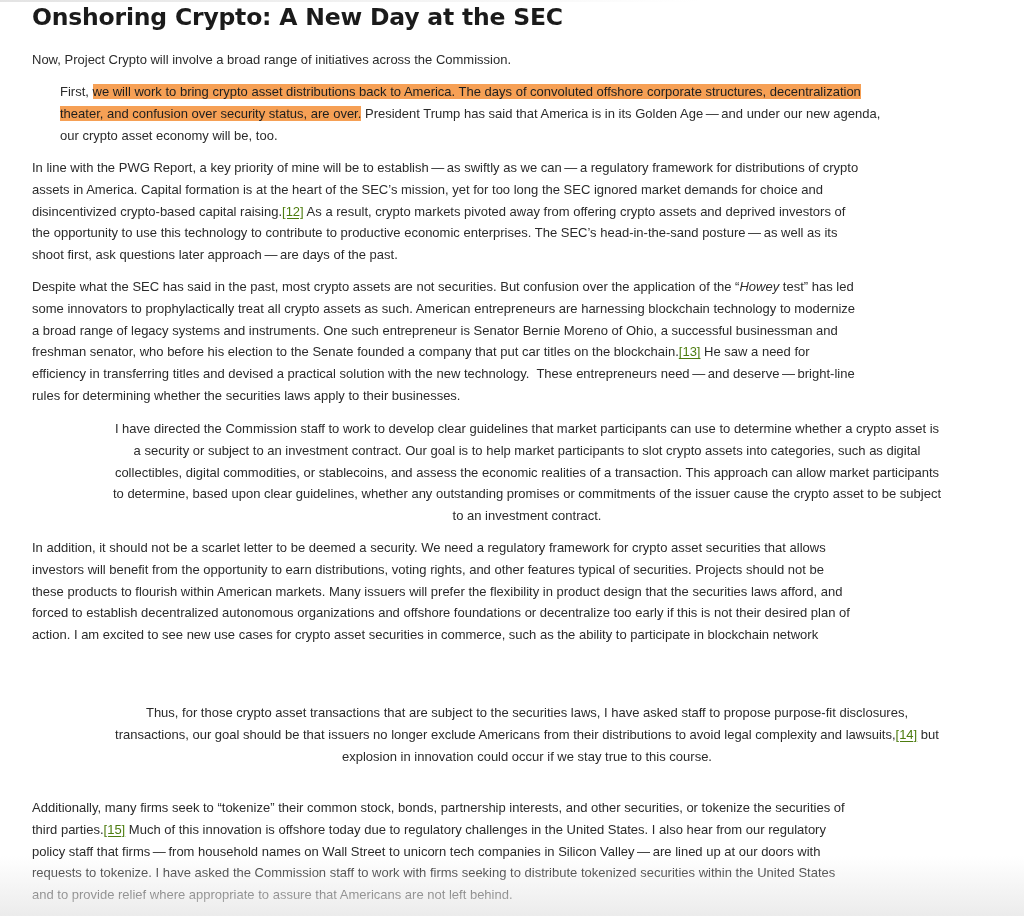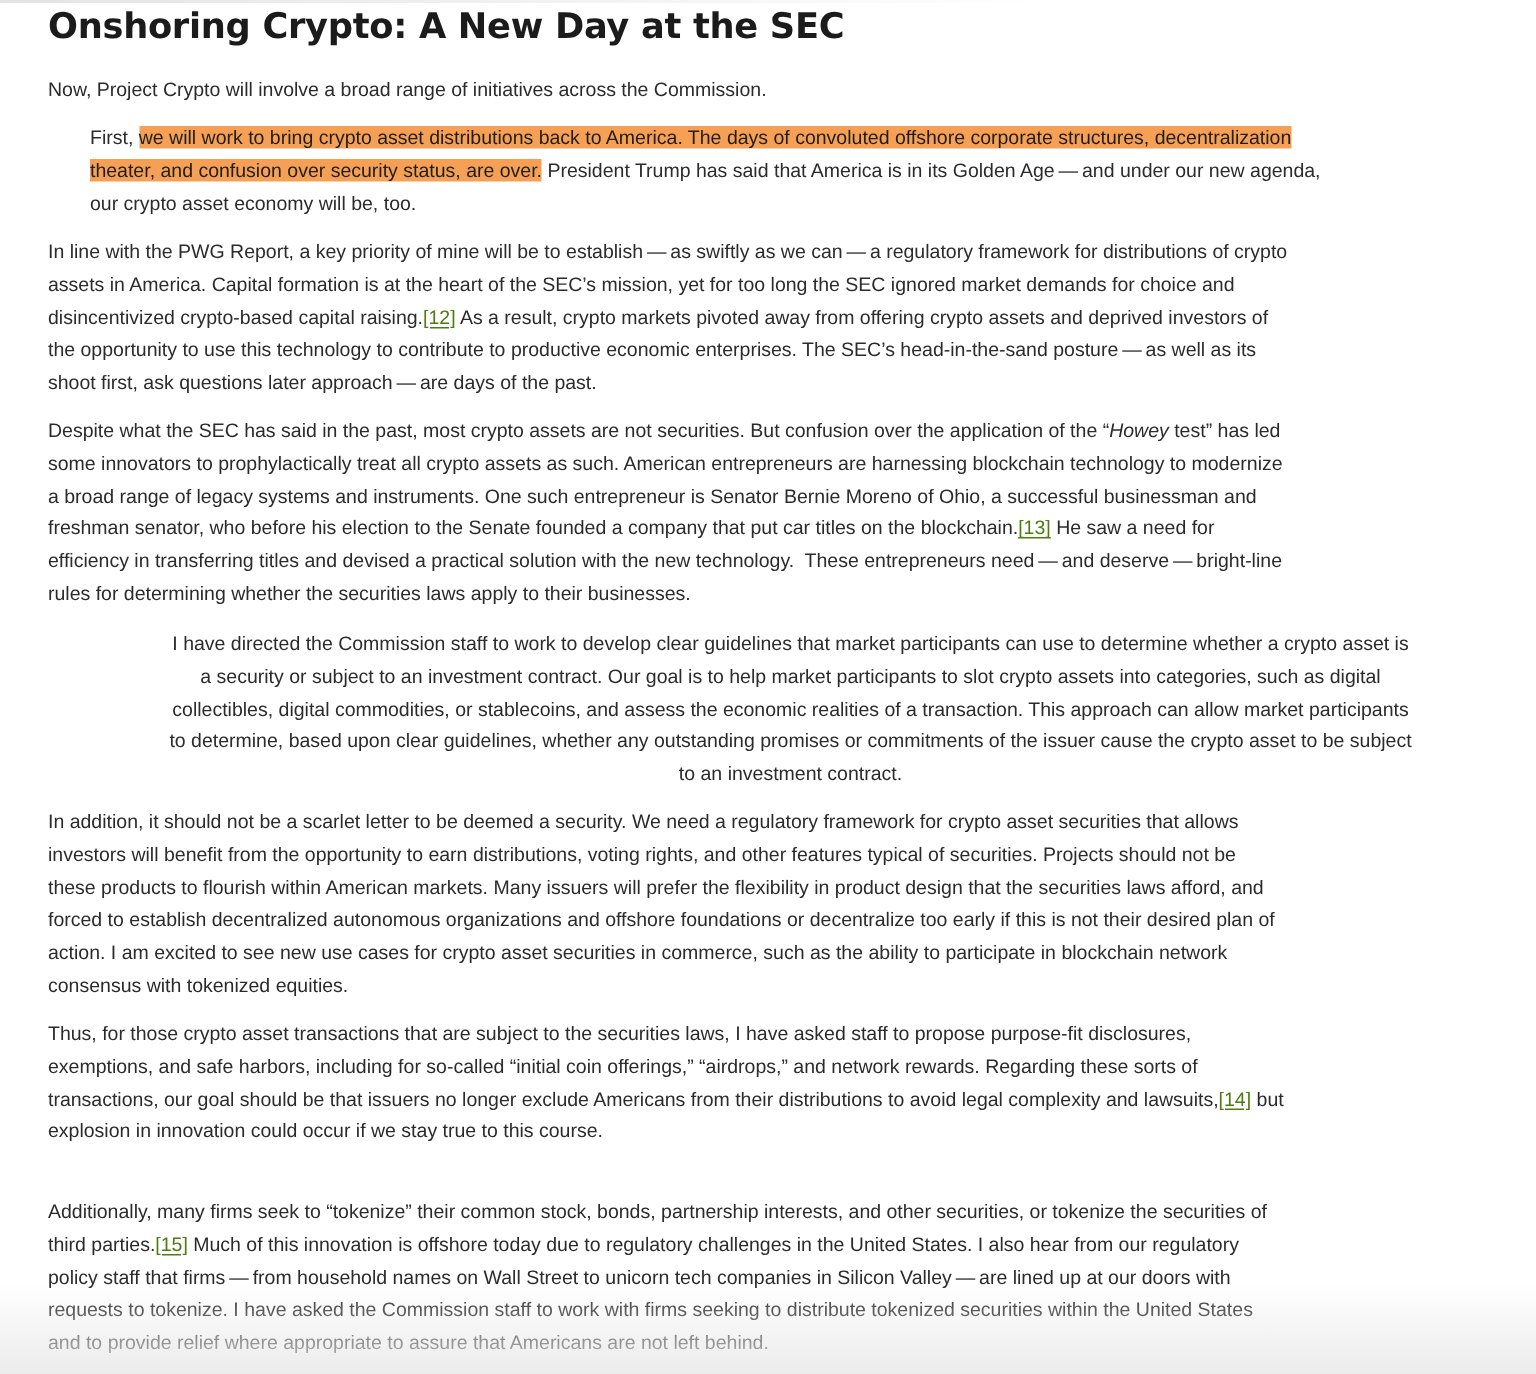--- a/index.html
+++ b/index.html
@@ -118,26 +118,24 @@
     <span class="line">to determine, based upon clear guidelines, whether any outstanding promises or commitments of the issuer cause the crypto asset to be subject</span>
     <span class="line">to an investment contract.</span>
   </p>
 
   <p class="para" style="top:537px;">
     <span class="line">In addition, it should not be a scarlet letter to be deemed a security. We need a regulatory framework for crypto asset securities that allows</span>
     <span class="line">investors will benefit from the opportunity to earn distributions, voting rights, and other features typical of securities. Projects should not be</span>
     <span class="line">these products to flourish within American markets. Many issuers will prefer the flexibility in product design that the securities laws afford, and</span>
     <span class="line">forced to establish decentralized autonomous organizations and offshore foundations or decentralize too early if this is not their desired plan of</span>
     <span class="line">action. I am excited to see new use cases for crypto asset securities in commerce, such as the ability to participate in blockchain network</span>
-    <span class="line">consensus with tokenized equities.</span>
   </p>
 
-  <p class="para" style="top:678px;">
+  <p class="para" style="top:702px;text-align:center;">
     <span class="line">Thus, for those crypto asset transactions that are subject to the securities laws, I have asked staff to propose purpose-fit disclosures,</span>
-    <span class="line">exemptions, and safe harbors, including for so-called “initial coin offerings,” “airdrops,” and network rewards. Regarding these sorts of</span>
     <span class="line"><span>transactions, our goal should be that issuers no longer exclude Americans from their distributions to avoid legal complexity and lawsuits,</span><a class="fn">[14]</a><span> but</span></span>
     <span class="line">explosion in innovation could occur if we stay true to this course.</span>
   </p>
 
   <p class="para" style="top:797px;">
     <span class="line">Additionally, many firms seek to “tokenize” their common stock, bonds, partnership interests, and other securities, or tokenize the securities of</span>
     <span class="line"><span>third parties.</span><a class="fn">[15]</a><span> Much of this innovation is offshore today due to regulatory challenges in the United States. I also hear from our regulatory</span></span>
     <span class="line">policy staff that firms — from household names on Wall Street to unicorn tech companies in Silicon Valley — are lined up at our doors with</span>
     <span class="line">requests to tokenize. I have asked the Commission staff to work with firms seeking to distribute tokenized securities within the United States</span>
     <span class="line">and to provide relief where appropriate to assure that Americans are not left behind.</span>

